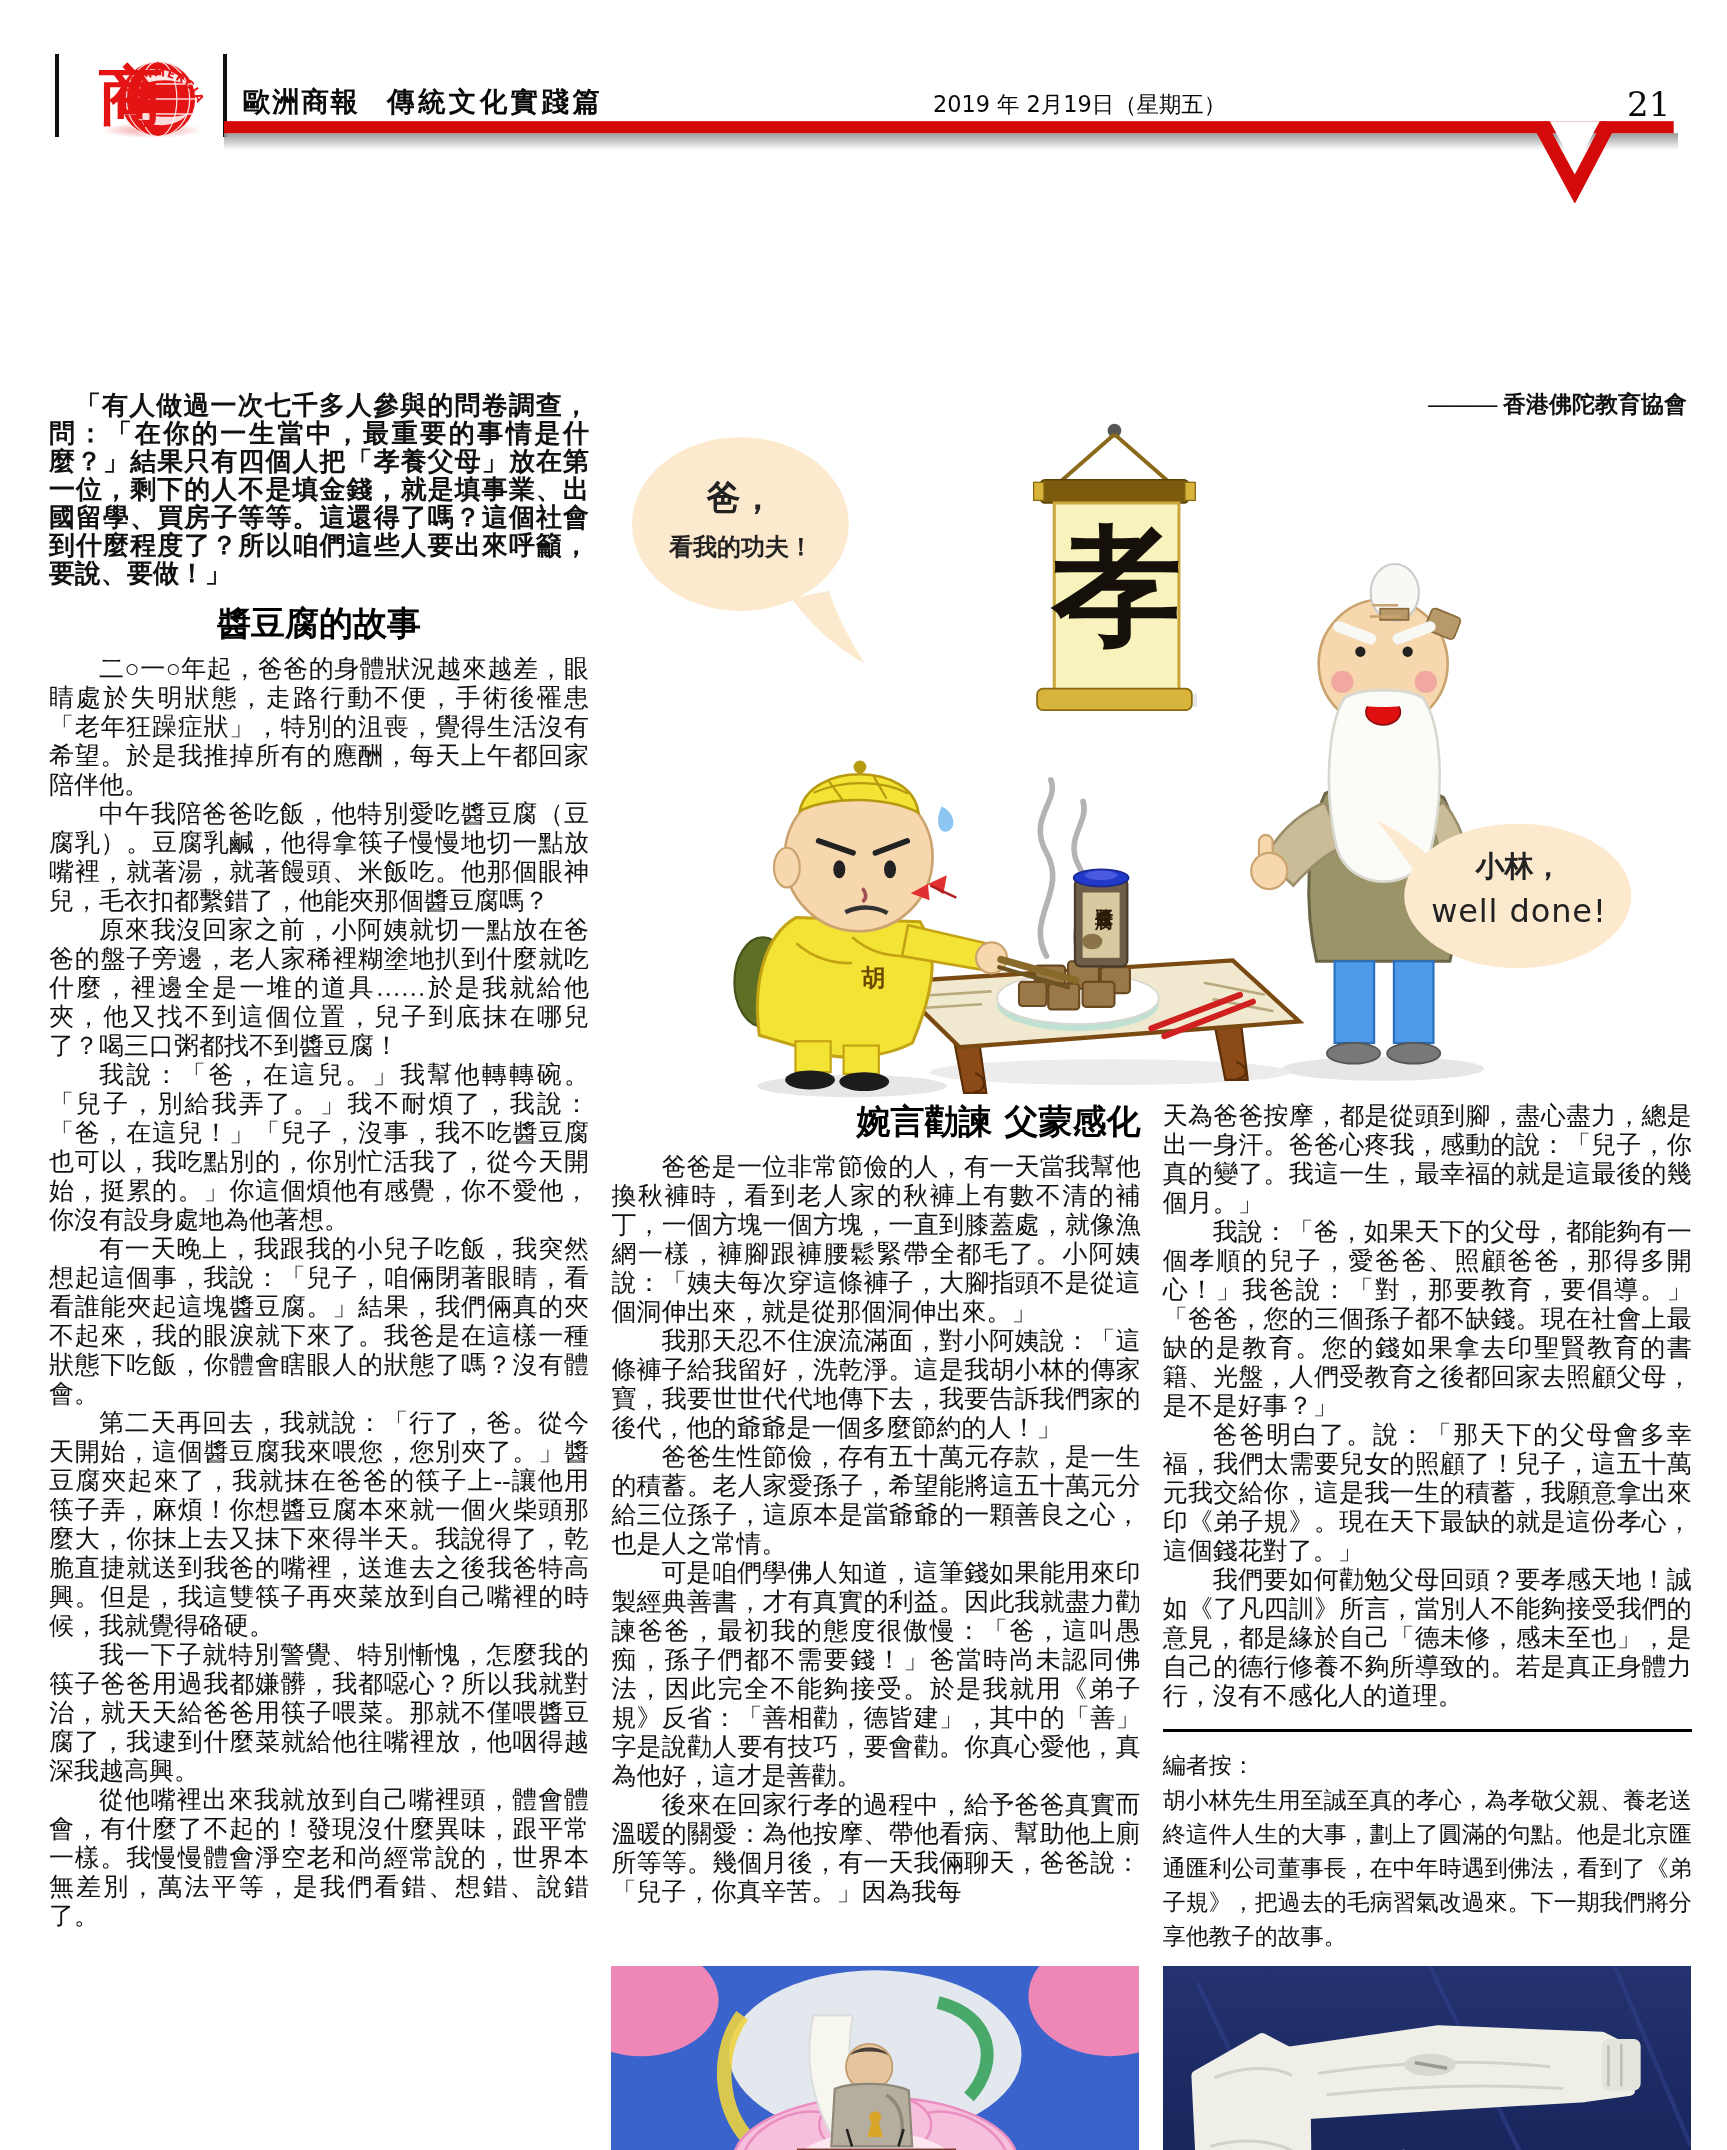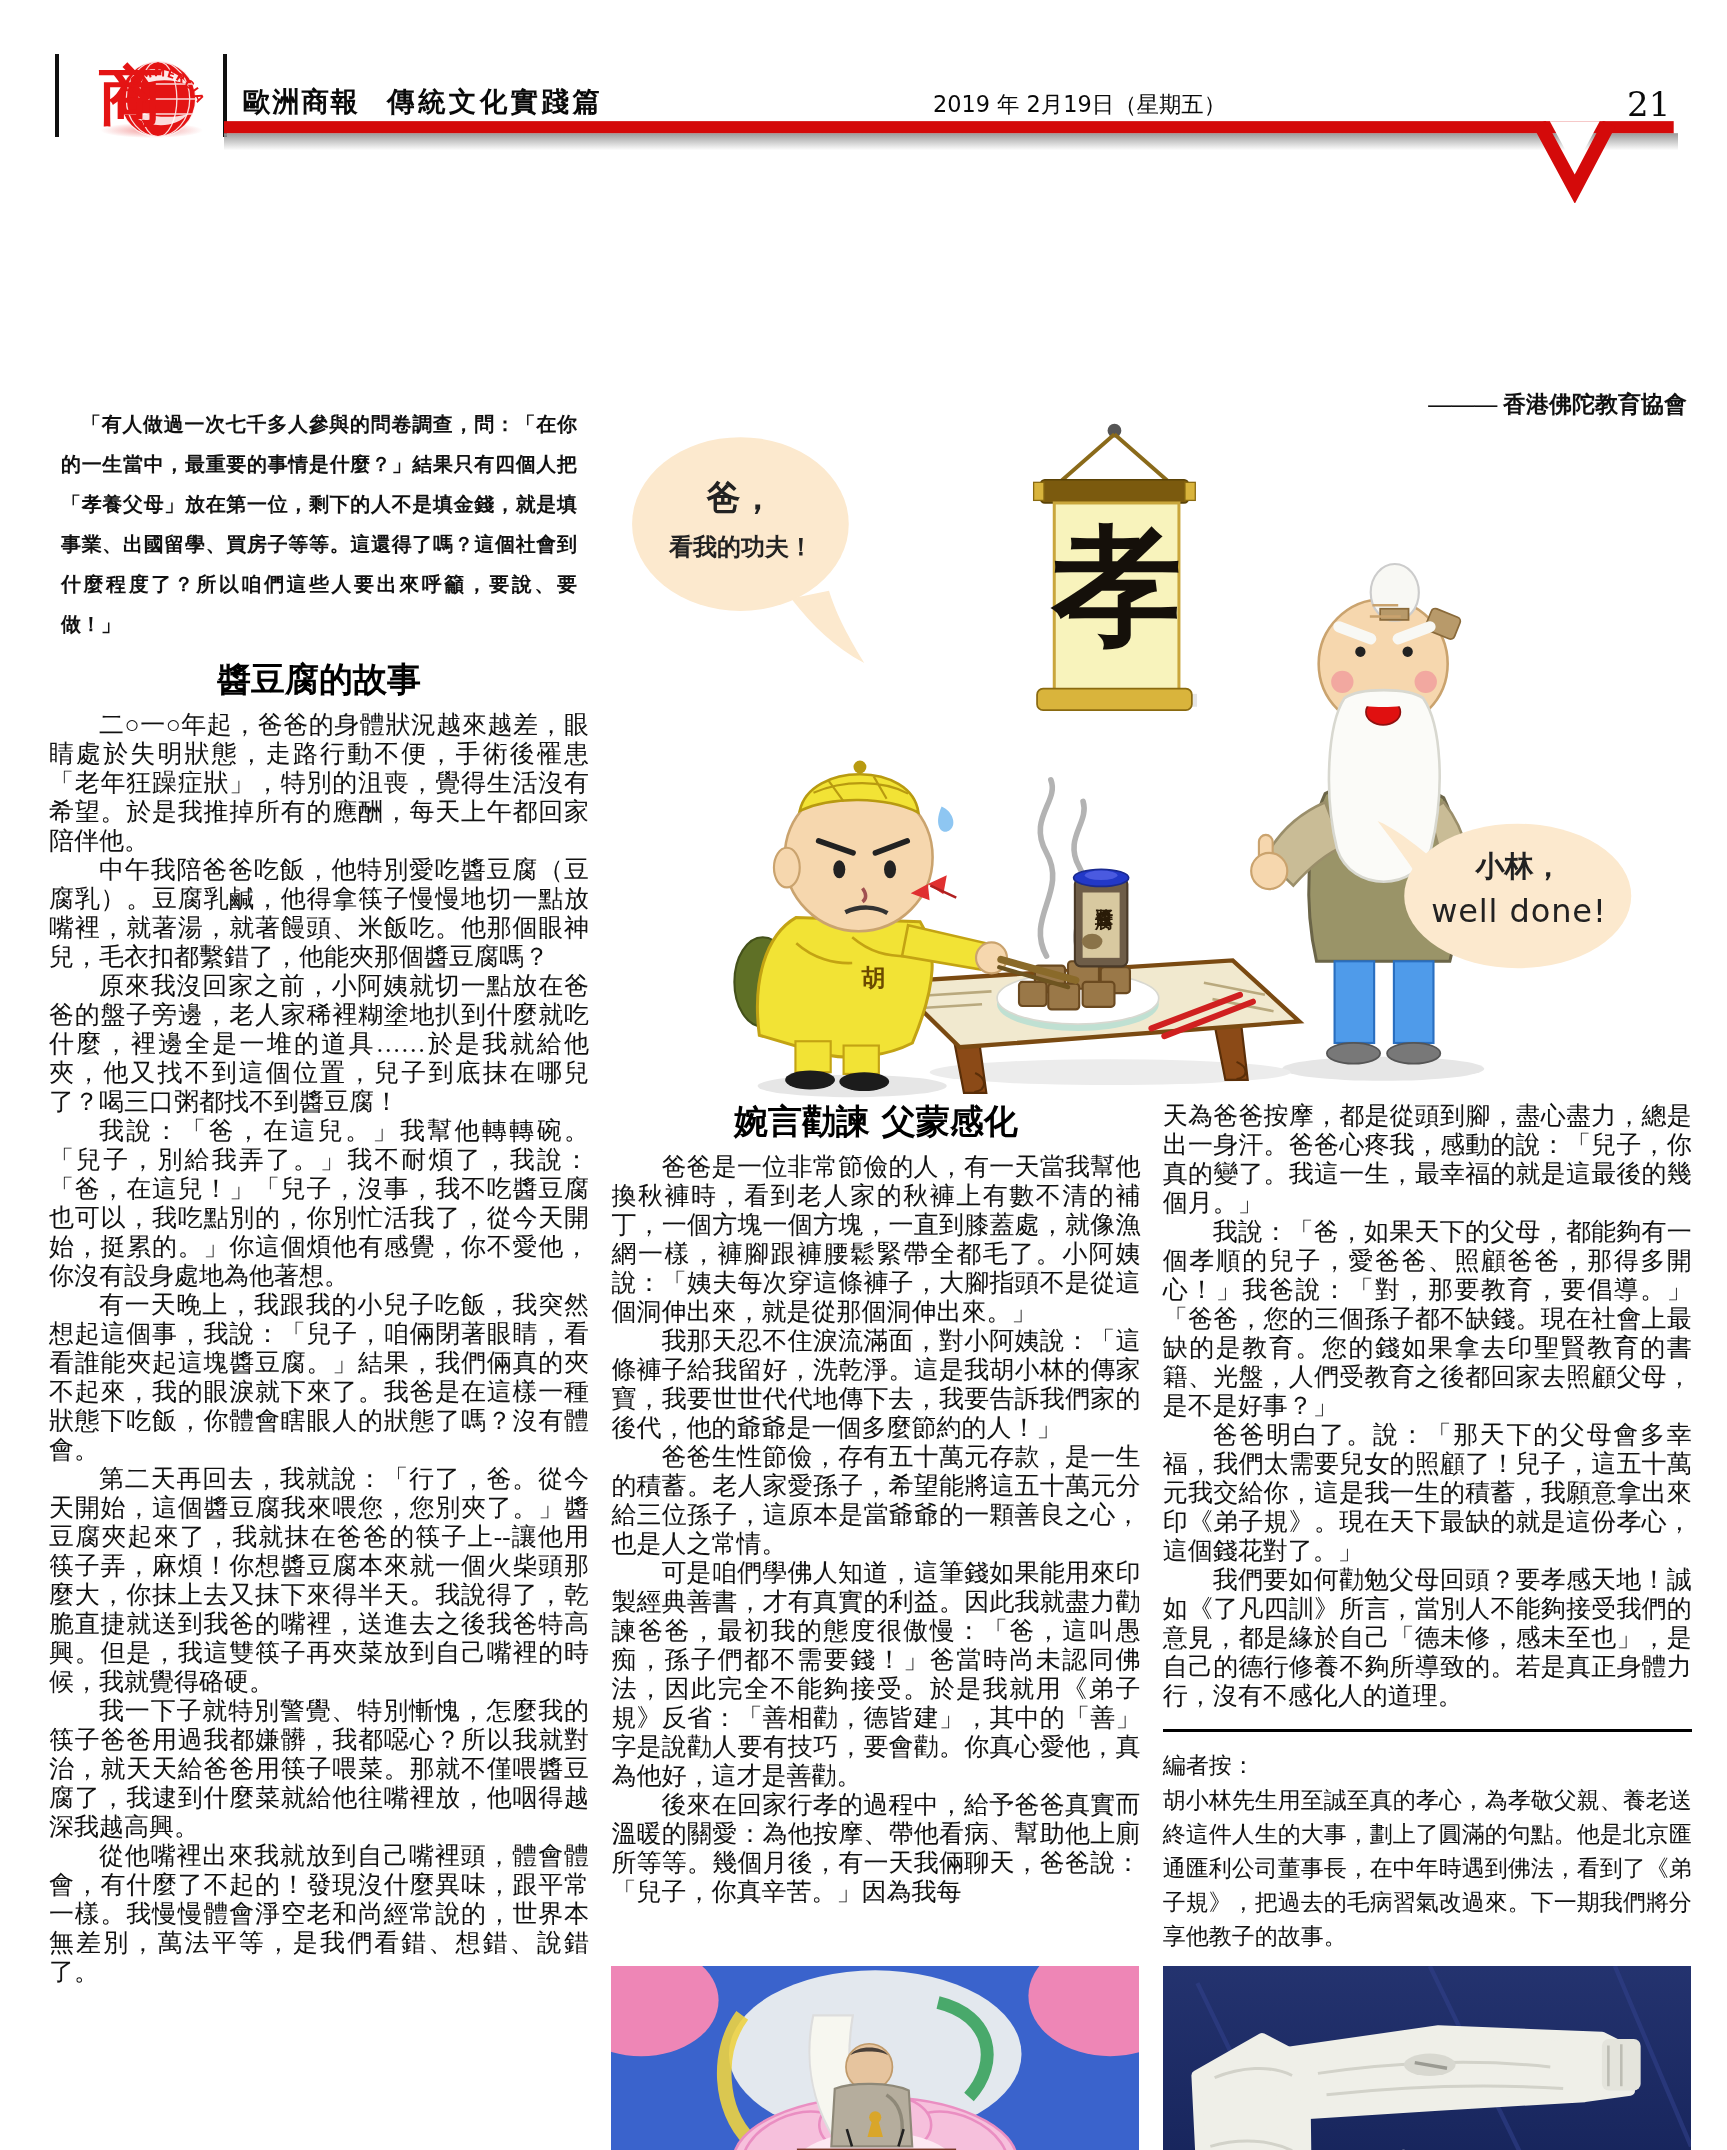--- a/index.html
+++ b/index.html
@@ -30,21 +30,21 @@
             font-family:"DejaVu Sans",sans-serif;font-weight:900;font-size:108px;
             letter-spacing:-5.2px;color:#76390d;line-height:1.25;}
   .headline .issue{font-size:50px;font-weight:700;color:#000;letter-spacing:0.9px;
             vertical-align:6px;margin-left:11.2px;}
 
   
   .content{position:absolute;top:392px;left:49px;width:1642px;display:flex;gap:22.4px;}
   .col-left{width:540px;flex:none;font-size:25px;line-height:29px;text-align:justify;}
   .right-wrap{width:1080px;flex:none;display:flex;flex-direction:column;}
 
-  .intro{margin:12px;font-size:20px;line-height:40px;font-weight:700;text-indent:1em;}
+  .intro{margin:0;font-size:26px;line-height:28px;font-weight:700;text-indent:1em;}
   .signature{margin:0;font-size:26px;line-height:40px;font-weight:700;text-align:right;padding-right:17px;}
   .section-heading{margin:17px 0 11.2px;text-align:center;font-family:"DejaVu Sans",sans-serif;
             font-weight:900;font-size:34px;line-height:1.1;color:#000;}
   .body-par{margin:0;text-indent:2em;}
   .no-indent{text-indent:0;}
 
   .attribution{height:31px;line-height:26px;text-align:right;font-size:23px;font-weight:600;
             padding-right:4.3px;}
 
   
@@ -57,21 +57,21 @@
   .br2{left:817px;top:469px;width:181px;font-size:32px;font-weight:400;letter-spacing:0.9px;}
   .scroll-char{left:441px;top:92px;width:129px;font-family:"DejaVu Serif",serif;
             font-size:129px;font-weight:900;color:#15100a;line-height:1.1;}
   .jar-label{left:477px;top:470px;width:27.5px;height:69px;writing-mode:vertical-rl;
             font-size:18px;font-weight:700;color:#2a1c08;letter-spacing:1.7px;text-align:left;}
   .boy-label{left:236px;top:539px;width:52px;font-size:24px;font-weight:700;color:#6b4a00;}
 
   
   .two-cols{display:flex;gap:22.4px;margin-top:3.4px;}
   .col-mid,.col-right{width:529px;flex:none;font-size:25px;line-height:29px;text-align:justify;}
-  .col-mid .section-heading{margin:1.7px 0 11.2px;}
+  .col-mid .section-heading{margin:1.7px 0 11.2px;text-align:right;}
   .divider{border-top:3.9px solid #000;margin:19px 0 16.3px;}
   .editor-note{font-size:23px;line-height:34px;}
   .editor-label{margin:0 0 1.7px 0;}
   .editor-text{margin:0;text-indent:0;}
 
   
   .photos{display:flex;gap:24px;margin-top:12px;}
   .photo{position:relative;margin:0;width:528px;height:320px;overflow:hidden;flex:none;}
   .photo svg{position:absolute;inset:0;width:100%;height:100%;}
 </style>

